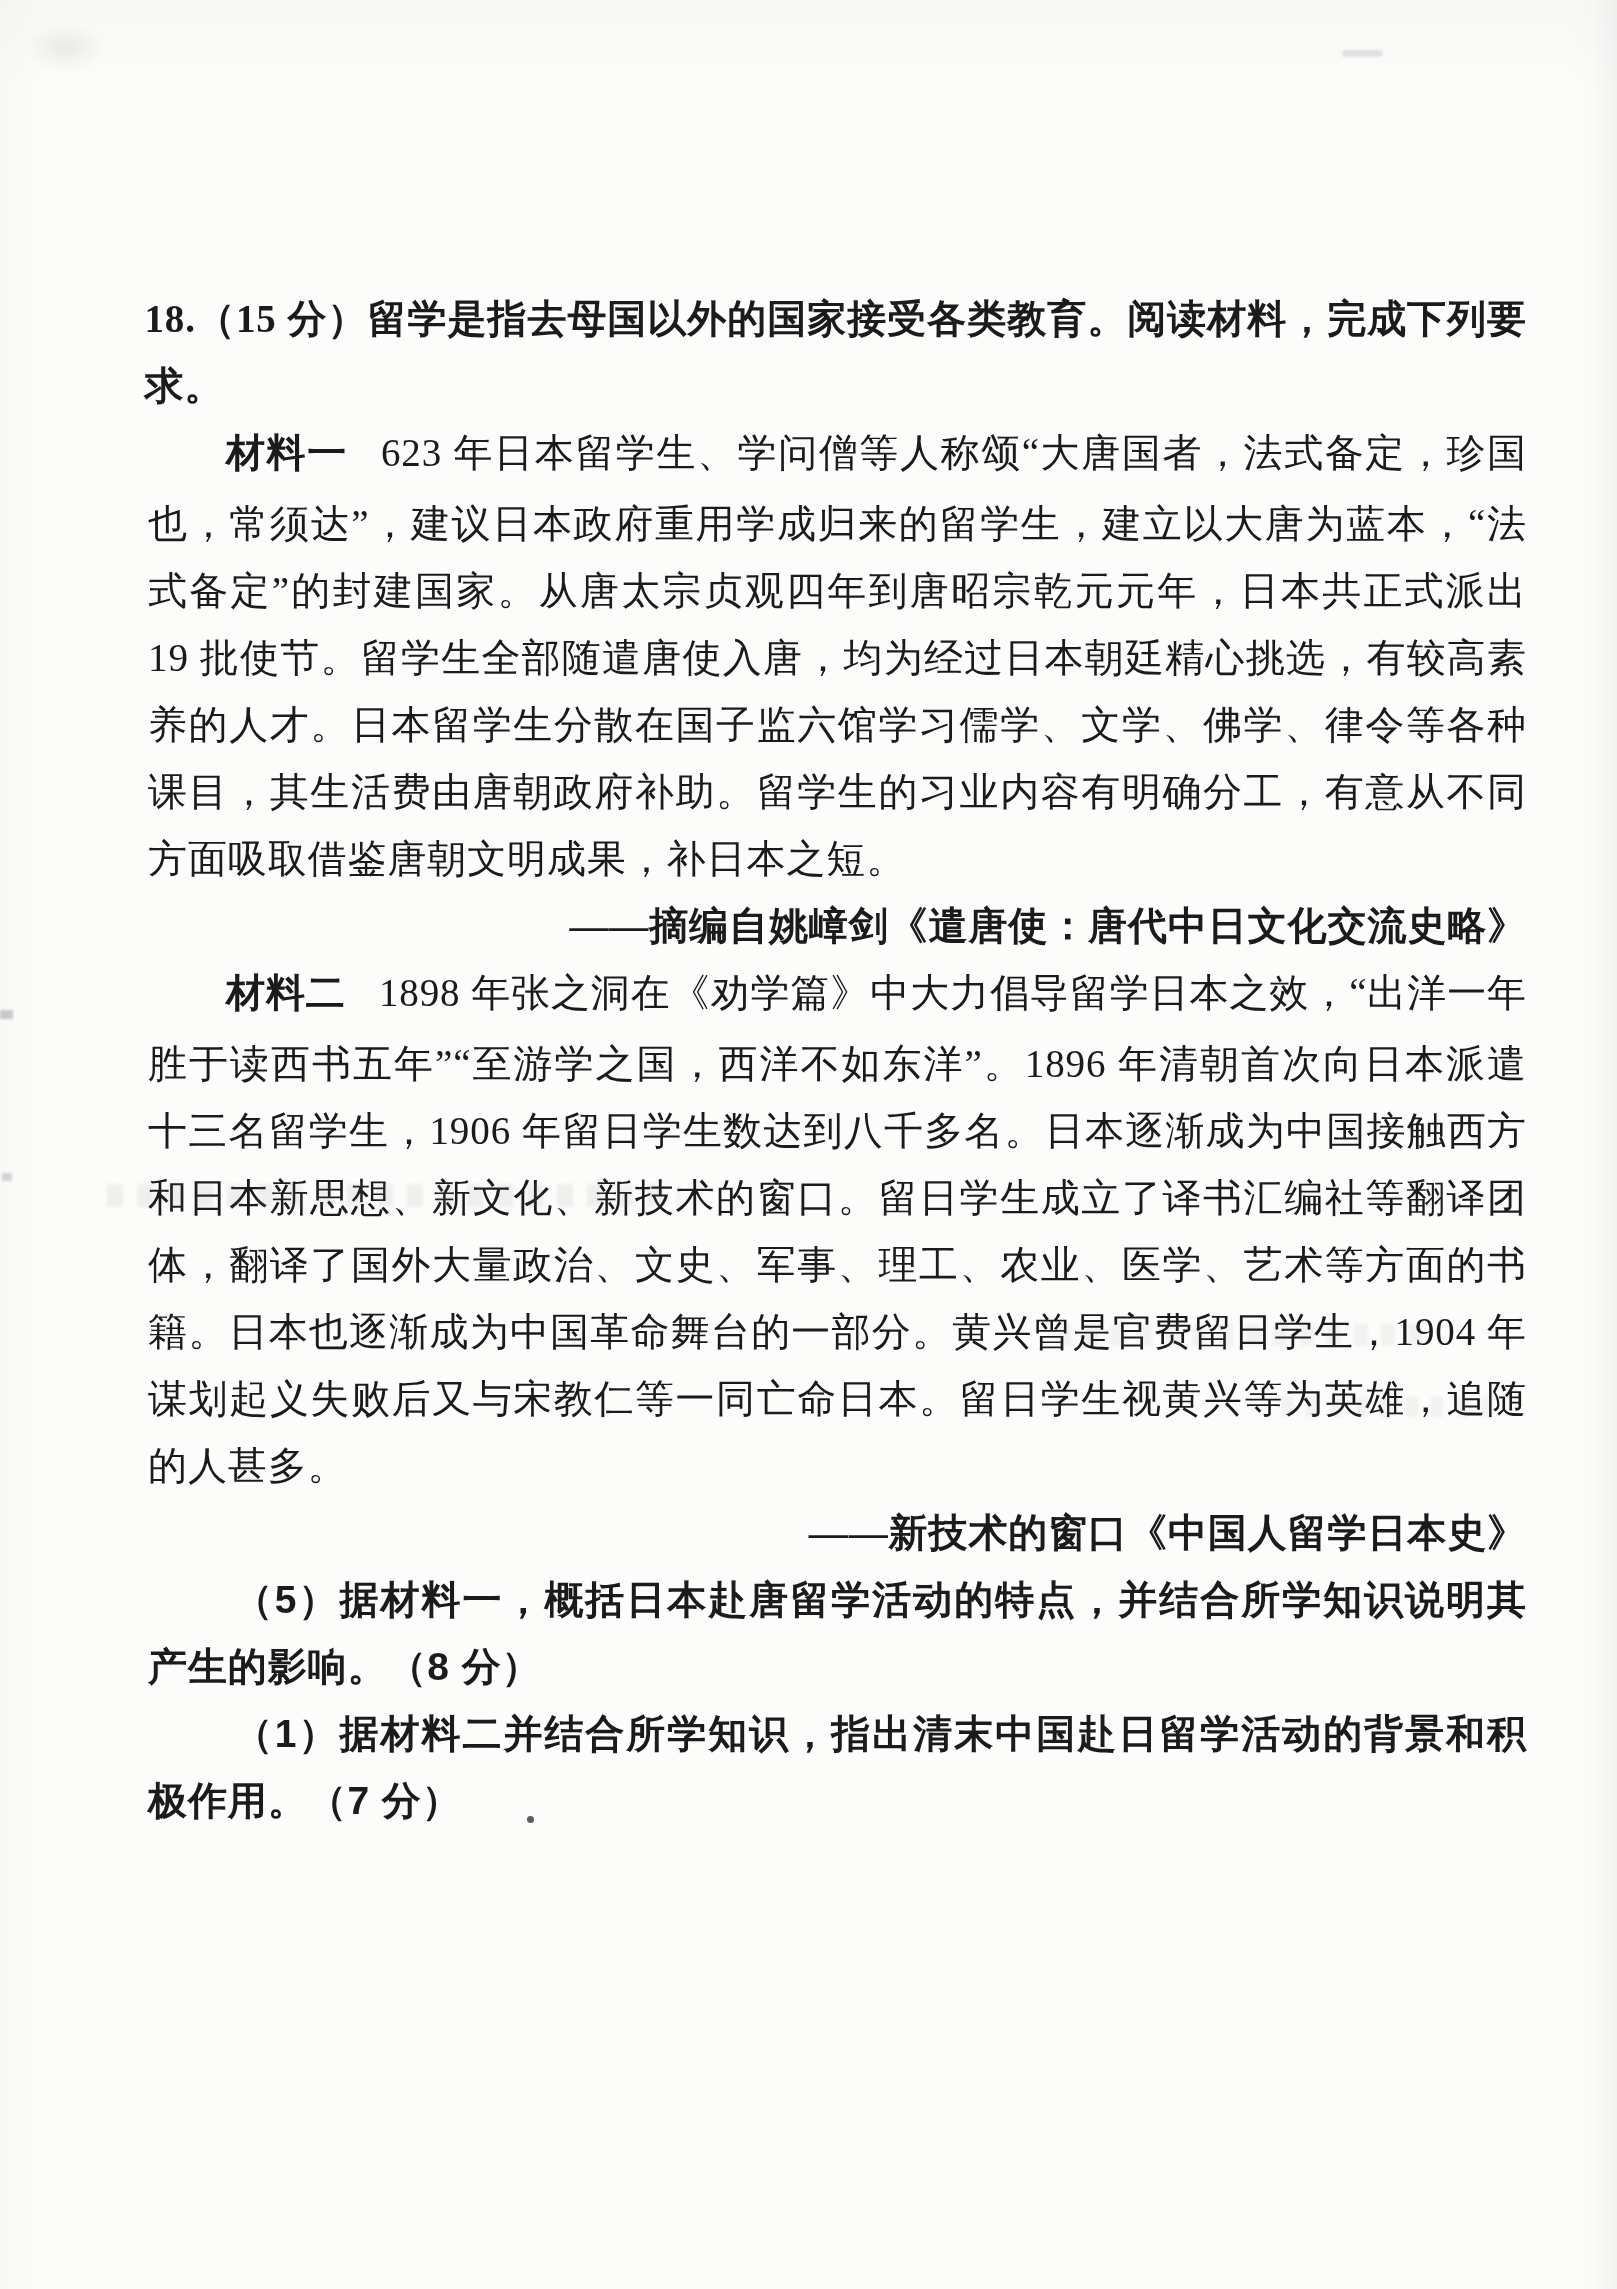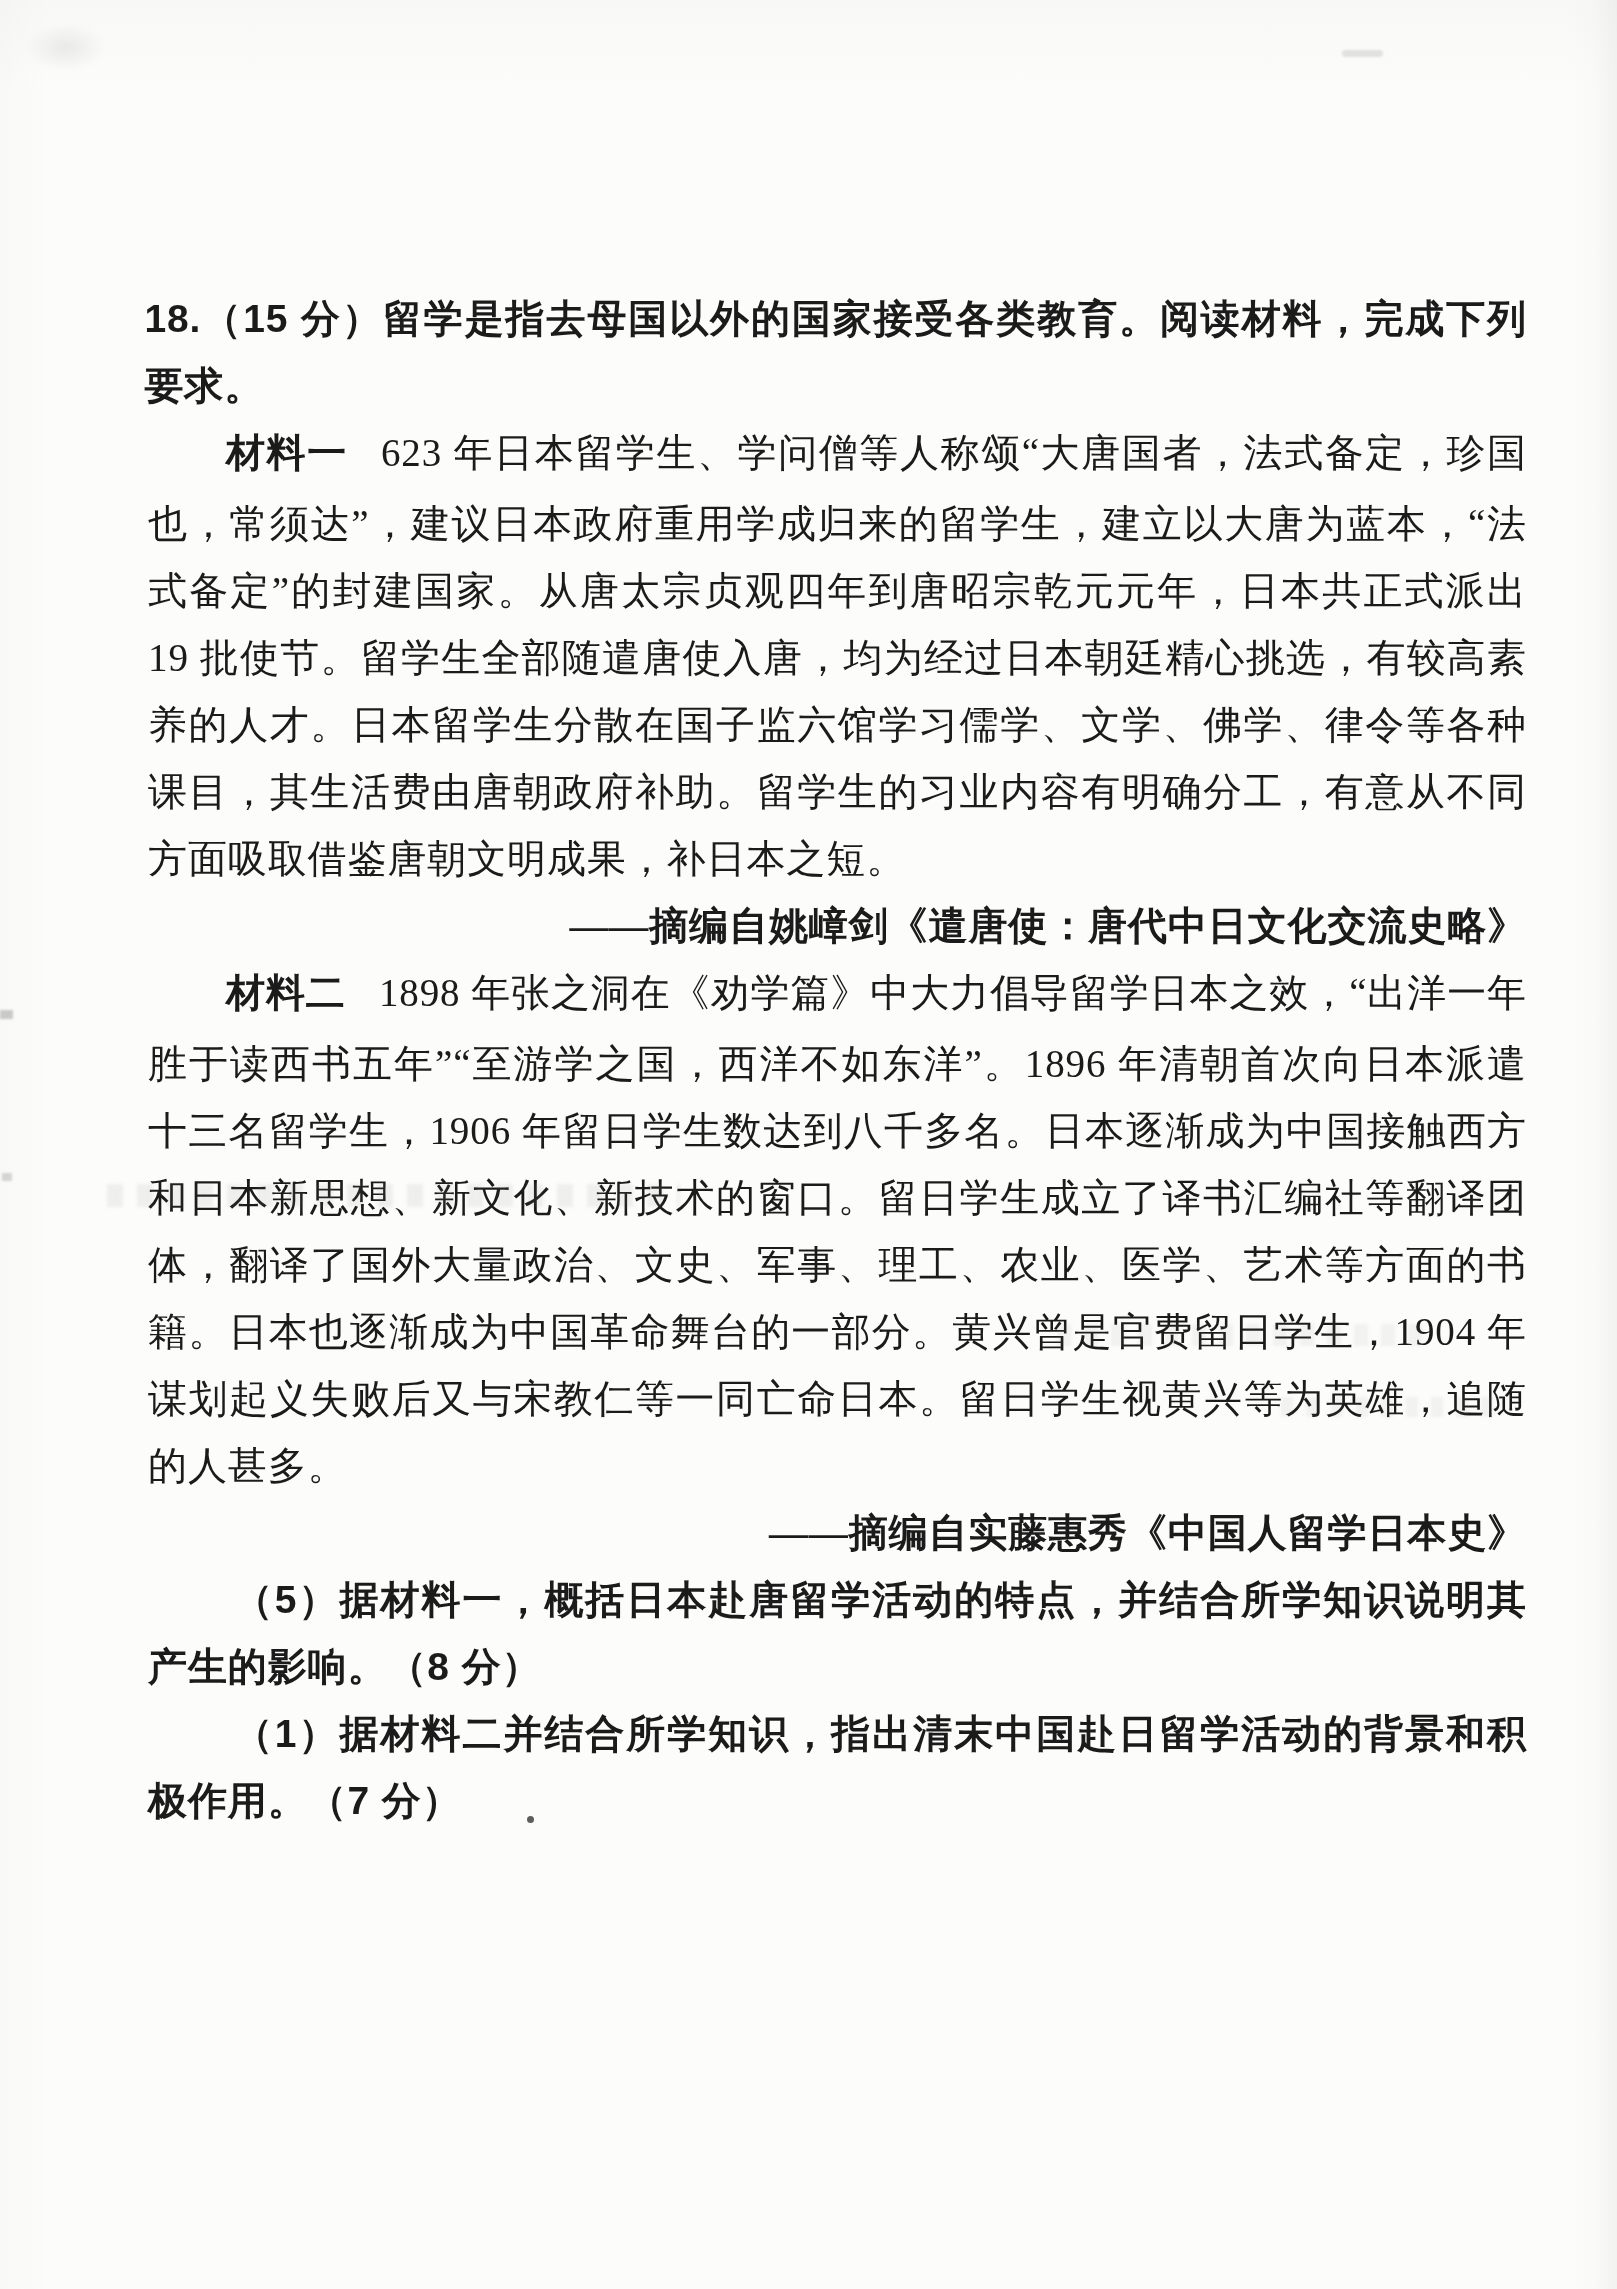--- a/index.html
+++ b/index.html
@@ -33,21 +33,21 @@
     top: 285px;
     width: 1379px;
     font-size: 39px;
     line-height: 67px;
     text-align: justify;
     letter-spacing: 0.9px;
   }
   p { margin: 0; padding: 0; }
 
   .q-header {
-    font-family: Liberation Sans, sans-serif;
+    font-family: Liberation Serif, serif;
     font-weight: 700;
     text-align: justify;
     margin-left: -3.6px;
   }
   .material {
     text-indent: 2em;
   }
   .material-label {
     font-family: Liberation Mono, monospace;
     font-weight: 700;
@@ -134,21 +134,21 @@
     <p class="material">
       <span class="material-label">材料一</span><span class="material-text">623 年日本留学生、学问僧等人称颂“大唐国者，法式备定，珍国也，常须达”，建议日本政府重用学成归来的留学生，建立以大唐为蓝本，“法式备定”的封建国家。从唐太宗贞观四年到唐昭宗乾元元年，日本共正式派出 19 批使节。留学生全部随遣唐使入唐，均为经过日本朝廷精心挑选，有较高素养的人才。日本留学生分散在国子监六馆学习儒学、文学、佛学、律令等各种课目，其生活费由唐朝政府补助。留学生的习业内容有明确分工，有意从不同方面吸取借鉴唐朝文明成果，补日本之短。</span>
     </p>
 
     <p class="source-line">——摘编自姚嶂剑《遣唐使：唐代中日文化交流史略》</p>
 
     <p class="material">
       <span class="material-label">材料二</span><span class="material-text">1898 年张之洞在《劝学篇》中大力倡导留学日本之效，“出洋一年胜于读西书五年”“至游学之国，西洋不如东洋”。1896 年清朝首次向日本派遣十三名留学生，1906 年留日学生数达到八千多名。日本逐渐成为中国接触西方和日本新思想、新文化、新技术的窗口。留日学生成立了译书汇编社等翻译团体，翻译了国外大量政治、文史、军事、理工、农业、医学、艺术等方面的书籍。日本也逐渐成为中国革命舞台的一部分。黄兴曾是官费留日学生，1904 年谋划起义失败后又与宋教仁等一同亡命日本。留日学生视黄兴等为英雄，追随的人甚多。</span>
     </p>
 
-    <p class="source-line">——摘编自实藤惠秀《中国人留学日本史》</p>
+    <p class="source-line">——新技术的窗口《中国人留学日本史》</p>
 
     <p class="sub-question">（5）据材料一，概括日本赴唐留学活动的特点，并结合所学知识说明其产生的影响。（8 分）</p>
 
     <p class="sub-question">（1）据材料二并结合所学知识，指出清末中国赴日留学活动的背景和积极作用。（7 分）</p>
 
   </div>
 
   <div class="artifact pencil-ghost-1"></div>
   <div class="artifact pencil-ghost-2"></div>
   <div class="artifact pencil-ghost-3"></div>

